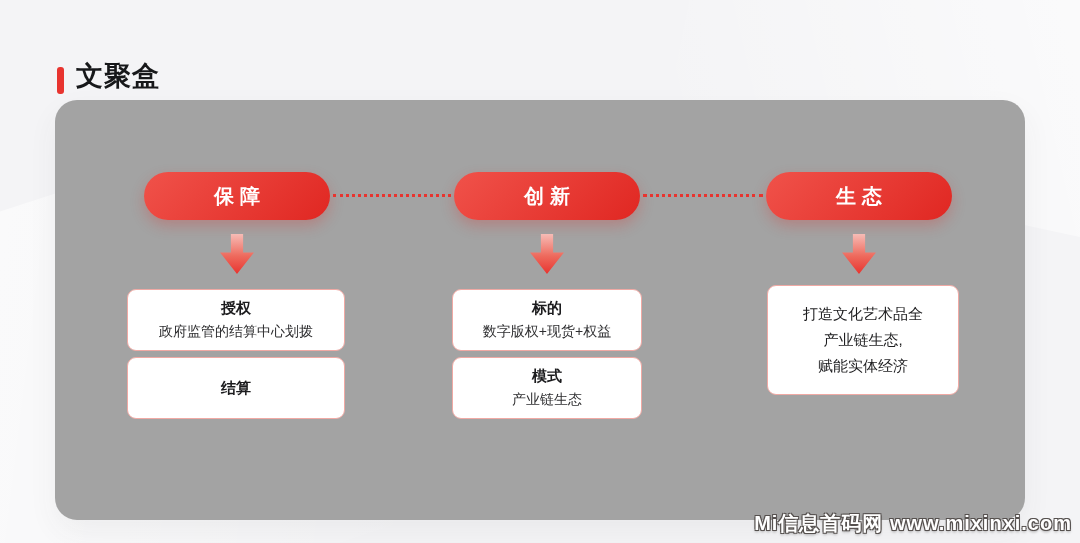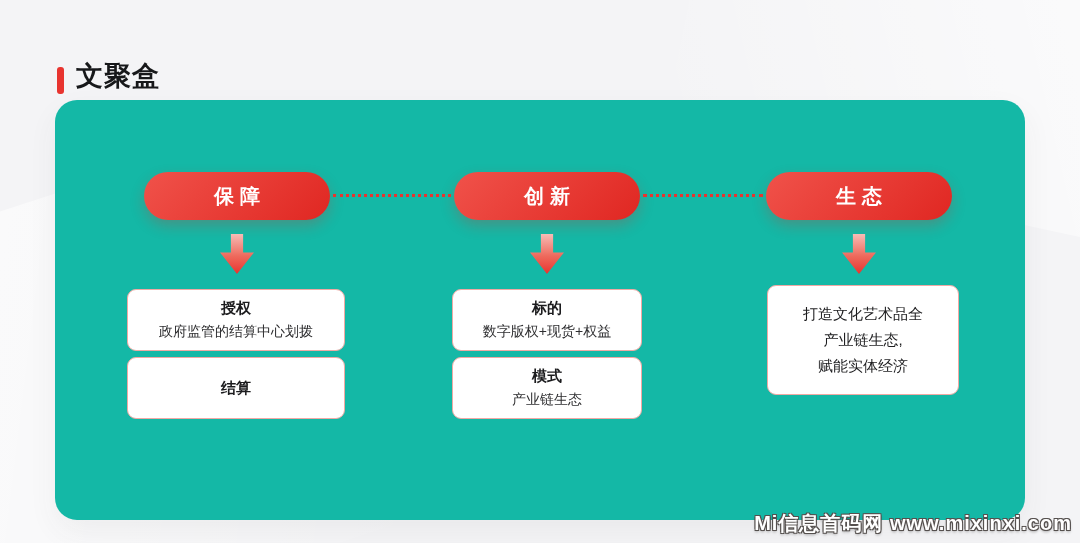--- a/index.html
+++ b/index.html
@@ -49,21 +49,21 @@
     font-size: 27px;
     font-weight: 700;
     color: #17181a;
     letter-spacing: 1px;
   }
 
   .card {
     position: absolute;
     left: 55px; top: 100px;
     width: 970px; height: 420px;
-    background: #14b8a6;
+    background: #a3a3a3;
     border-radius: 22px;
     box-shadow: 0 12px 30px rgba(60,60,70,0.06);
     z-index: 2;
   }
 
   .pill {
     position: absolute;
     top: 72px;
     width: 186px; height: 48px;
     border-radius: 24px;

